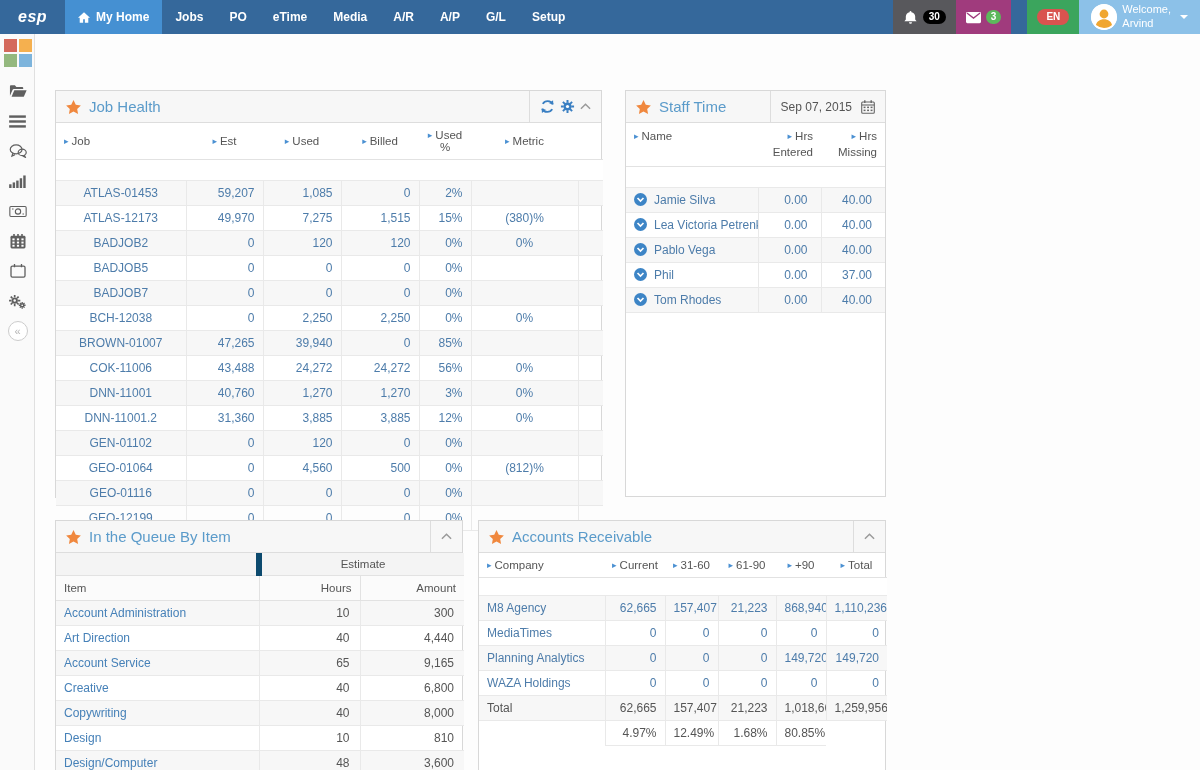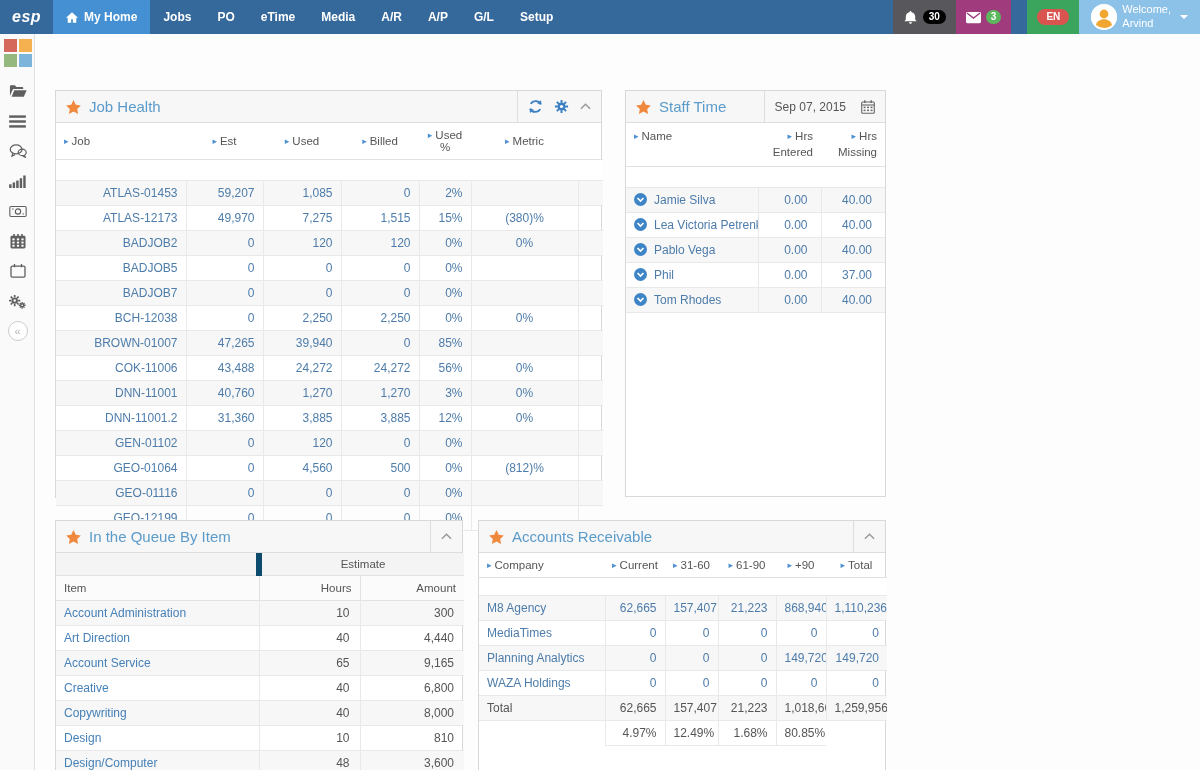--- a/index.html
+++ b/index.html
@@ -3,21 +3,21 @@
 <meta charset="utf-8">
 <style>
   * { box-sizing: border-box; margin: 0; padding: 0; }
   html,body { width:1200px; height:770px; overflow:hidden; background:#fff;
     font-family:"Liberation Sans","DejaVu Sans",sans-serif; }
   #app { position:relative; width:1200px; height:770px; overflow:hidden; background:#fdfdfd; }
 
   
   .navbar { position:absolute; left:0; top:0; width:1200px; height:34px; background:#35689b;
     display:flex; align-items:stretch; color:#fff; }
-  .brand { font-size:16px; font-weight:bold; font-style:italic; padding:0 12px; line-height:34px; letter-spacing:.5px; }
+  .brand { font-size:16px; font-weight:bold; font-style:italic; padding:0 18px; line-height:34px; letter-spacing:.5px; }
   .nav-items { display:flex; align-items:stretch; }
   .nav-item { padding:0 13px; line-height:34px; font-size:12px; font-weight:600; cursor:pointer;
     display:flex; align-items:center; gap:6px; white-space:nowrap; }
   .nav-item.active { background:#4590d2; border-radius:0; }
   .home-icon svg { width:12px; height:11px; display:block; }
   .nav-right { margin-left:auto; display:flex; align-items:stretch; }
   .nav-block { display:flex; align-items:center; padding:0 10px; gap:5px; cursor:pointer; }
   .block-alerts { background:#58585c; }
   .block-mail   { background:#a03b7d; }
   .block-lang   { background:#3ba55d;margin-left:16px; }
@@ -42,39 +42,39 @@
   .apps-grid i { display:block; }
   .collapse-btn { width:20px; height:20px; border:1px solid #ccc; border-radius:50%; background:#fff;
     color:#b5b5b5; font-size:11px; line-height:18px; text-align:center; }
 
   
   .panel { position:absolute; background:#fff; border:1px solid #d8d8d8; }
   .panel-header { height:32px; background:#f7f7f7; border-bottom:1px solid #ddd;
     display:flex; align-items:center; padding:0 0 0 10px; }
   .panel-title { color:#5b9bca; font-size:15px; margin-left:8px; white-space:nowrap; }
   .star svg { width:15px; height:14px; display:block; }
-  .ph-right { margin-left:auto; display:flex; align-items:center; height:100%; border-left:1px solid #ddd; padding:0 10px; gap:11px; }
+  .ph-right { margin-left:auto; display:flex; align-items:center; height:100%; border-left:1px solid #ddd; padding:0 10px; gap:5px; }
   .ph-right svg { display:block; }
   .hdr-icon { cursor:pointer; }
   .date-label { font-size:12px; color:#555; padding-right:4px; }
 
   
   table { width:100%; border-collapse:collapse; table-layout:fixed; font-size:12px; color:#555; }
   th { font-weight:400; font-size:11.5px; color:#555; padding:6px 8px; border-bottom:1px solid #e2e2e2; }
   td { padding:5px 8px; border-bottom:1px solid #e9e9e9; white-space:nowrap; overflow:hidden; }
   tbody td + td { border-left:1px solid #e9e9e9; }
   .caret { color:#4a90d2; font-size:9px; margin-right:3px; position:relative; top:-1px; }
   .cell-link { color:#4681b8; cursor:pointer; }
   tr.spacer-row td { border-left:none !important; background:#fff !important; }
 
   
   #panel-job-health { left:55px; top:90px; width:547px; height:408px; }
   .jh th { text-align:center; } .jh th:first-child { text-align:left; }
   .jh td { text-align:right; color:#4d7caa; }
-  .jh td:first-child { text-align:right; }
+  .jh td:first-child { text-align:center; }
   .jh td:nth-child(6) { text-align:center; }
   .jh tbody.main tr:nth-child(even) { background:#f7f7f7; }
   .jh .spacer-row td { height:21px; padding:0; }
   .jh tbody.tail td { height:8px; padding:0; border:none; }
 
   
   #panel-staff-time { left:625px; top:90px; width:261px; height:407px; }
   .st th { text-align:right; vertical-align:top; line-height:1.35; }
   .st th:first-child { text-align:left; }
   .st td { text-align:right; padding-right:13px; color:#4d7caa; }

